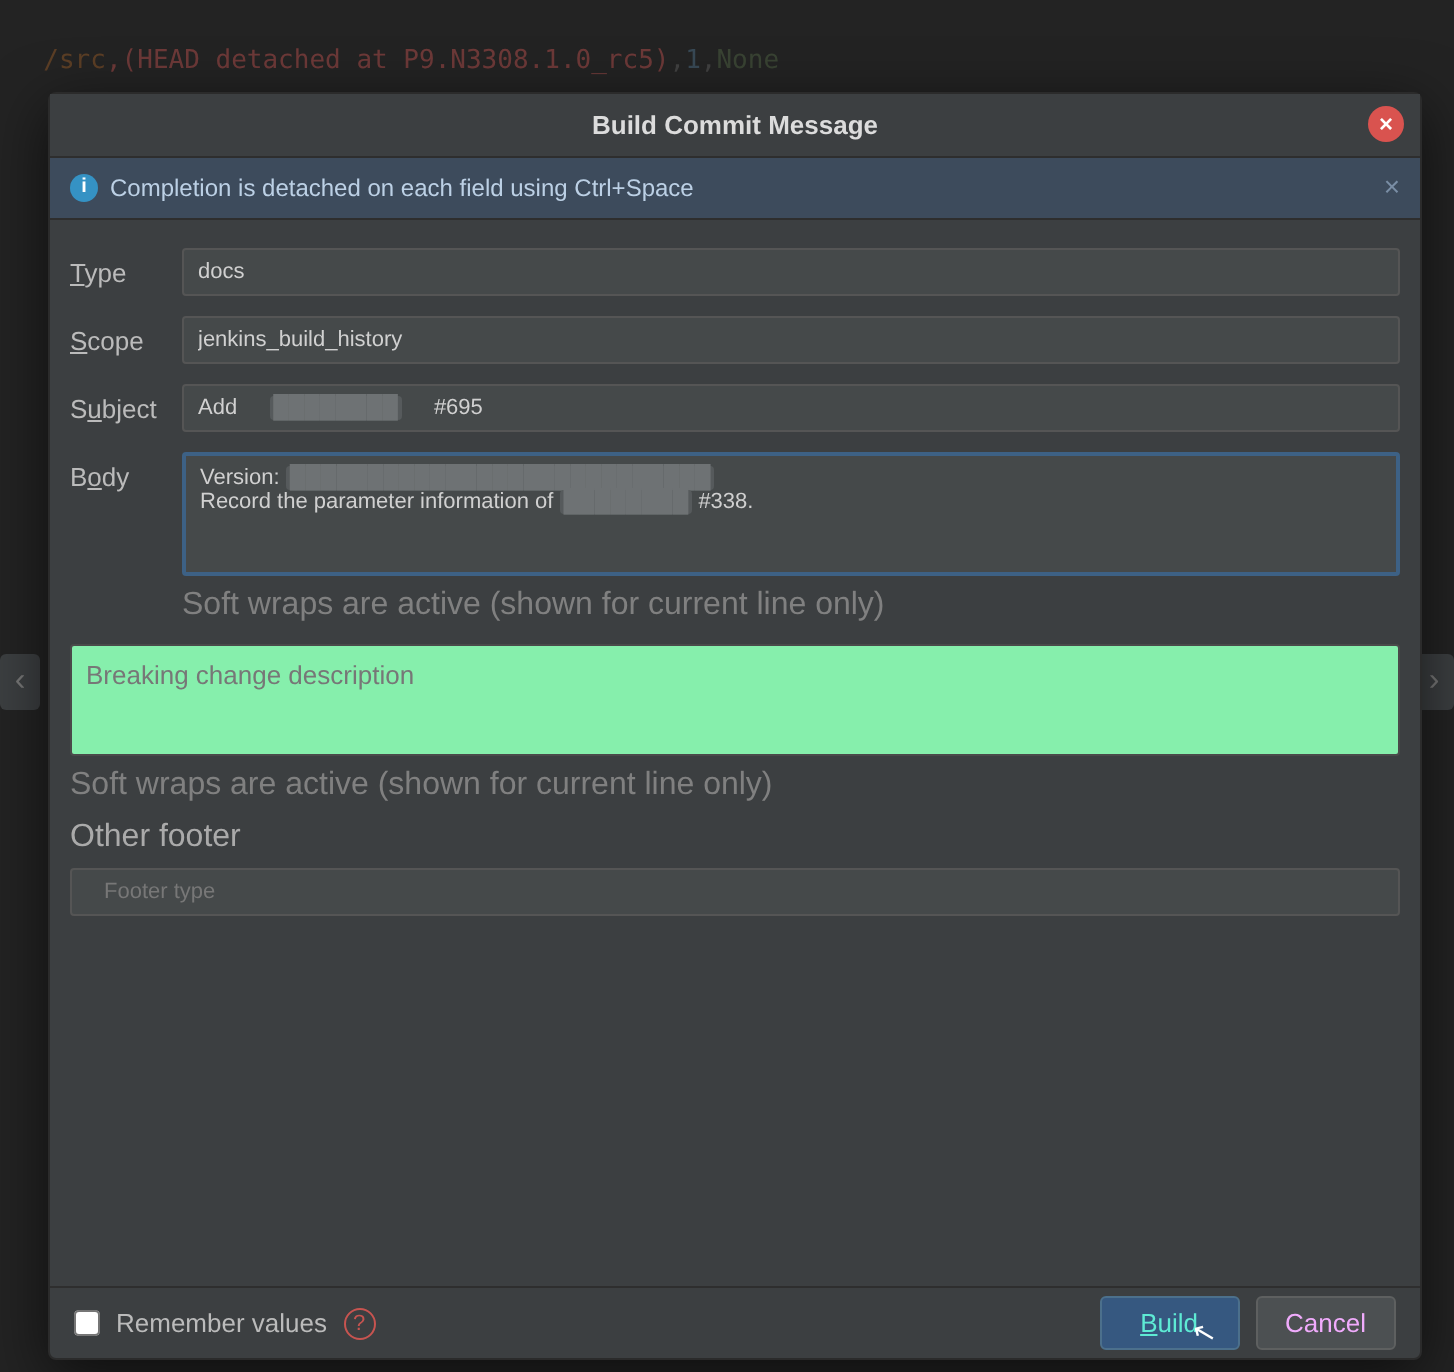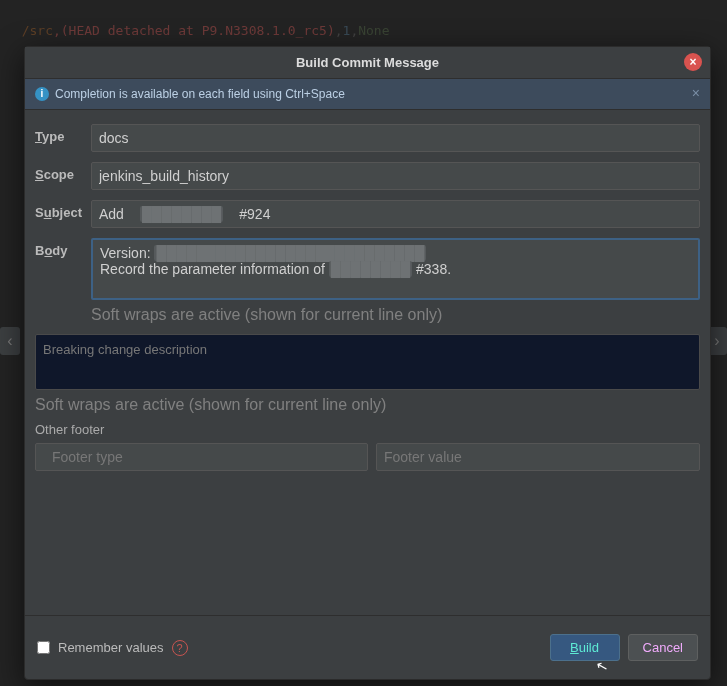--- a/index.html
+++ b/index.html
@@ -107,31 +107,30 @@
 
   .row {
     display: flex;
     align-items: flex-start;
     margin-bottom: 10px;
   }
   .row > label {
     width: 56px;
     padding-top: 5px;
     color: #bbbbbb;
-    font-weight: bold;
   }
   .row > label .u { text-decoration: underline; }
   .row > .field { flex: 1; }
 
   .text-input, .textarea {
     width: 100%;
     background: #45494a;
     border: 1px solid #555;
     color: #d0d0d0;
-    font-size: 14px;
+    font-size: 11px;
     padding: 5px 7px;
     border-radius: 2px;
     font-family: inherit;
   }
   .textarea {
     resize: none;
   }
   .textarea.focus {
     border: 2px solid #3d6185;
     background: #45494a;
@@ -149,45 +148,45 @@
     gap: 8px;
     margin: 6px 0 10px 0;
     color: #bbbbbb;
   }
   .check-row input[type="checkbox"] {
     width: 14px; height: 14px;
   }
   .check-row .u { text-decoration: underline; }
 
   .disabled-area {
-    background: #0f172a;
+    background: #86efac;
     border: 1px solid #4a4a4a;
     color: #777;
     font-size: 13px;
     padding: 7px;
     height: 56px;
     border-radius: 2px;
   }
 
   .section-label {
     color: #aaa;
-    font-size: 13px;
+    font-size: 16px;
     margin: 8px 0 6px 0;
   }
 
   .footer-pair {
     display: flex; gap: 8px;
   }
   .footer-pair .text-input.small { flex: 1; min-width: 0; }
   .footer-pair .col1 { flex: 0 0 48%; padding-left: 16px; }
   .footer-pair .col2 { flex: 1; }
 
   .footer {
     display: flex; align-items: center;
-    padding: 18px 12px;
+    padding: 4px 12px;
     border-top: 1px solid #2e2e2e;
     gap: 8px;
   }
   .footer .left {
     flex: 1; display: flex; align-items: center; gap: 8px;
   }
   .help-icon {
     width: 16px; height: 16px; border-radius: 50%;
     border: 1px solid #c75450;
     color: #c75450;
@@ -244,21 +243,21 @@
 
 <div class="dialog">
 
   <div class="titlebar">
     <span>Build Commit Message</span>
     <div class="close">×</div>
   </div>
 
   <div class="infobar">
     <div class="info-icon">i</div>
-    <span>Completion is available on each field using Ctrl+Space</span>
+    <span>Completion is detached on each field using Ctrl+Space</span>
     <div class="info-close">×</div>
   </div>
 
   <div class="content">
 
     <div class="row">
       <label><span class="u">T</span>ype</label>
       <div class="field">
         <input class="text-input" value="docs" style="">
       </div>
@@ -270,21 +269,21 @@
         <input class="text-input" value="jenkins_build_history" style="">
       </div>
     </div>
 
     <div class="row">
       <label>S<span class="u">u</span>bject</label>
       <div class="field">
         <div class="text-input" style="display:flex;gap:16px;align-items:center;">
           <span>Add </span>
           <span class="obscured">████████</span>
-          <span> #924</span>
+          <span> #695</span>
         </div>
       </div>
     </div>
 
     <div class="row">
       <label>B<span class="u">o</span>dy</label>
       <div class="field">
         <div class="textarea focus" style="height:62px;">
           <div>
             <span>Version: </span>
@@ -301,21 +300,20 @@
     </div>
 
 
     <div class="disabled-area">Breaking change description</div>
     <div class="hint">Soft wraps are active (shown for current line only)</div>
 
     <div class="section-label">Other footer</div>
 
     <div class="footer-pair">
       <input class="text-input small col1" placeholder="Footer type" style="">
-      <input class="text-input small col2" placeholder="Footer value" style="">
     </div>
 
   </div>
 
   <div class="footer">
     <div class="left">
       <input type="checkbox" style="">
       <span><span class="u">R</span>emember values</span>
       <span class="help-icon">?</span>
     </div>

